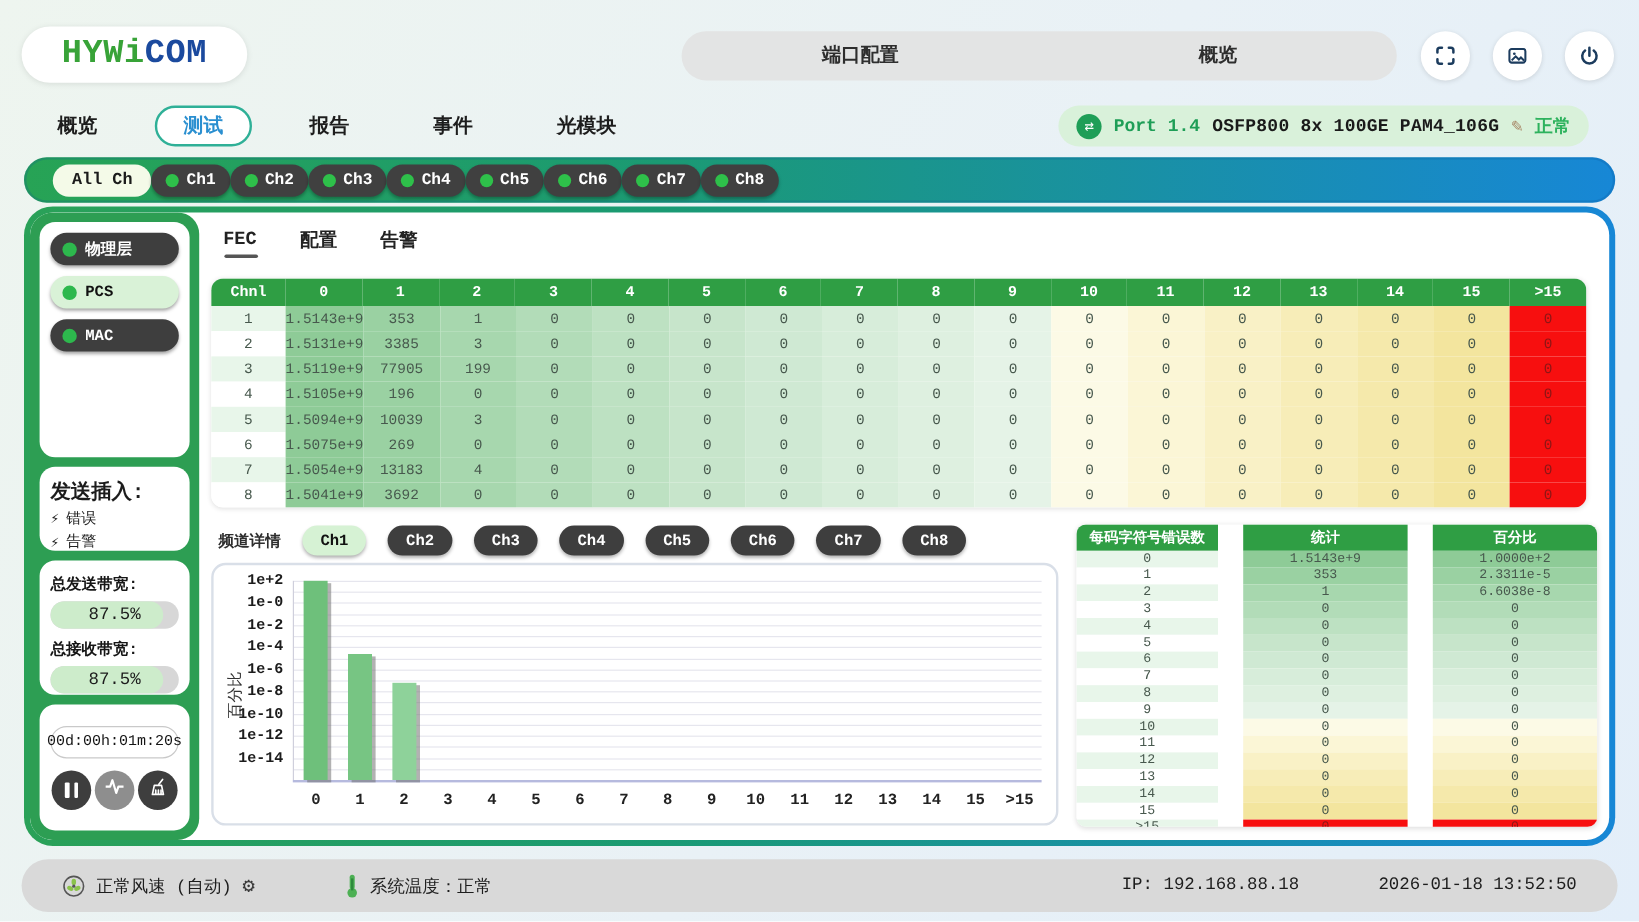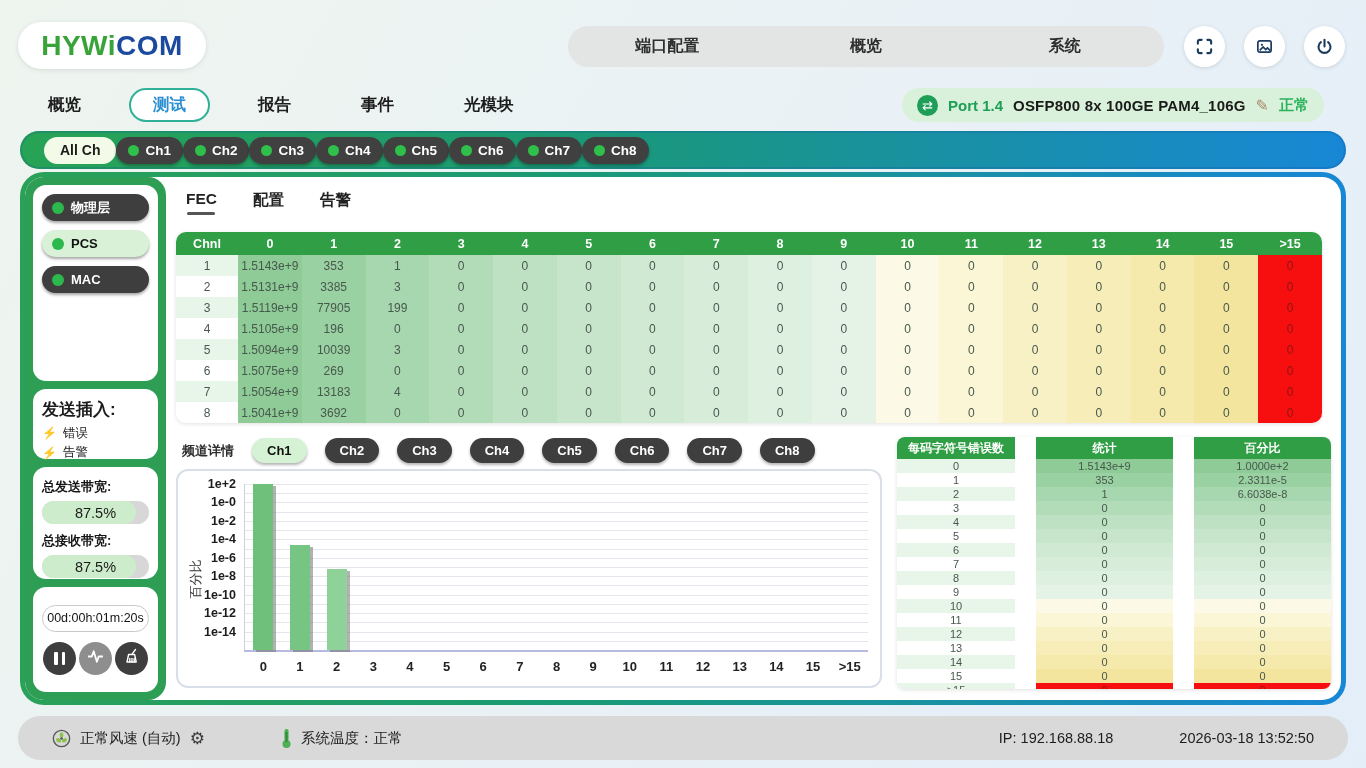--- a/index.html
+++ b/index.html
@@ -1,19 +1,19 @@
 <!DOCTYPE html>
 <html><head>
 <meta charset="utf-8">
 <style>
   * { margin:0; padding:0; box-sizing:border-box; }
   html,body { width:1366px; height:768px; }
   body { font-family:"Liberation Sans", sans-serif; }
   .page { position:relative; width:1366px; height:768px; overflow:hidden;
-          background:linear-gradient(120deg,#eef5ef 0%,#e9f1f6 55%,#e3eef9 100%); }
+          background:linear-gradient(120deg,#eef5ef 0%,#e9f1f6 55%,#e3eef9 100%);font-family:Liberation Mono, monospace; }
 
   
   .logo { position:absolute; left:18px; top:22px; width:188px; height:47px; background:#fff;
           border-radius:26px; display:flex; align-items:center; justify-content:center;
           font-size:28px; font-weight:800; letter-spacing:.5px; box-shadow:0 1px 5px rgba(0,0,0,.10); }
   .logo .g { color:#38a338; } .logo .b { color:#1b4a9e; }
 
   .top-nav { position:absolute; left:568px; top:26px; width:596px; height:41px; background:#e3e4e4;
              border-radius:21px; display:flex; }
   .top-nav .item { flex:1; display:flex; align-items:center; justify-content:center; font-size:16px;
@@ -139,21 +139,20 @@
 <div class="page">
 
   <div class="logo">
     <span class="g">HYWi</span>
       <span class="b">COM</span>
   </div>
 
   <nav class="top-nav" id="topNav">
       <div class="item">端口配置</div>
       <div class="item">概览</div>
-      <div class="item">系统</div>
     </nav>
 
   <div class="win-btn" style="left:1184px">
     <span>
         <svg width="19" height="19" viewBox="0 0 20 20" fill="none" stroke="#1c3c5e" stroke-width="2.2" stroke-linecap="round">
           <path d="M3 7V5.2Q3 3 5.2 3H7"></path>
           <path d="M13 3h1.8Q17 3 17 5.2V7"></path>
           <path d="M17 13v1.8Q17 17 14.8 17H13"></path>
           <path d="M7 17H5.2Q3 17 3 14.8V13"></path>
         </svg>
@@ -671,17 +670,17 @@
     <span style="display:flex">
         <svg width="11" height="21" viewBox="0 0 11 21">
           <rect x="3.4" y="1" width="4.2" height="12" rx="2.1" fill="#4db054"></rect>
           <circle cx="5.5" cy="16" r="4" fill="#4db054"></circle>
           <rect x="4.5" y="4" width="2" height="10" fill="#2e8a3c"></rect>
         </svg>
       </span>
     <span>系统温度：正常</span>
     <span class="foot-right">
       <span>IP: 192.168.88.18</span>
-      <span>2026-03-18 13:52:50</span>
+      <span>2026-01-18 13:52:50</span>
     </span>
   </div>
 
 </div>
 
 </body></html>

